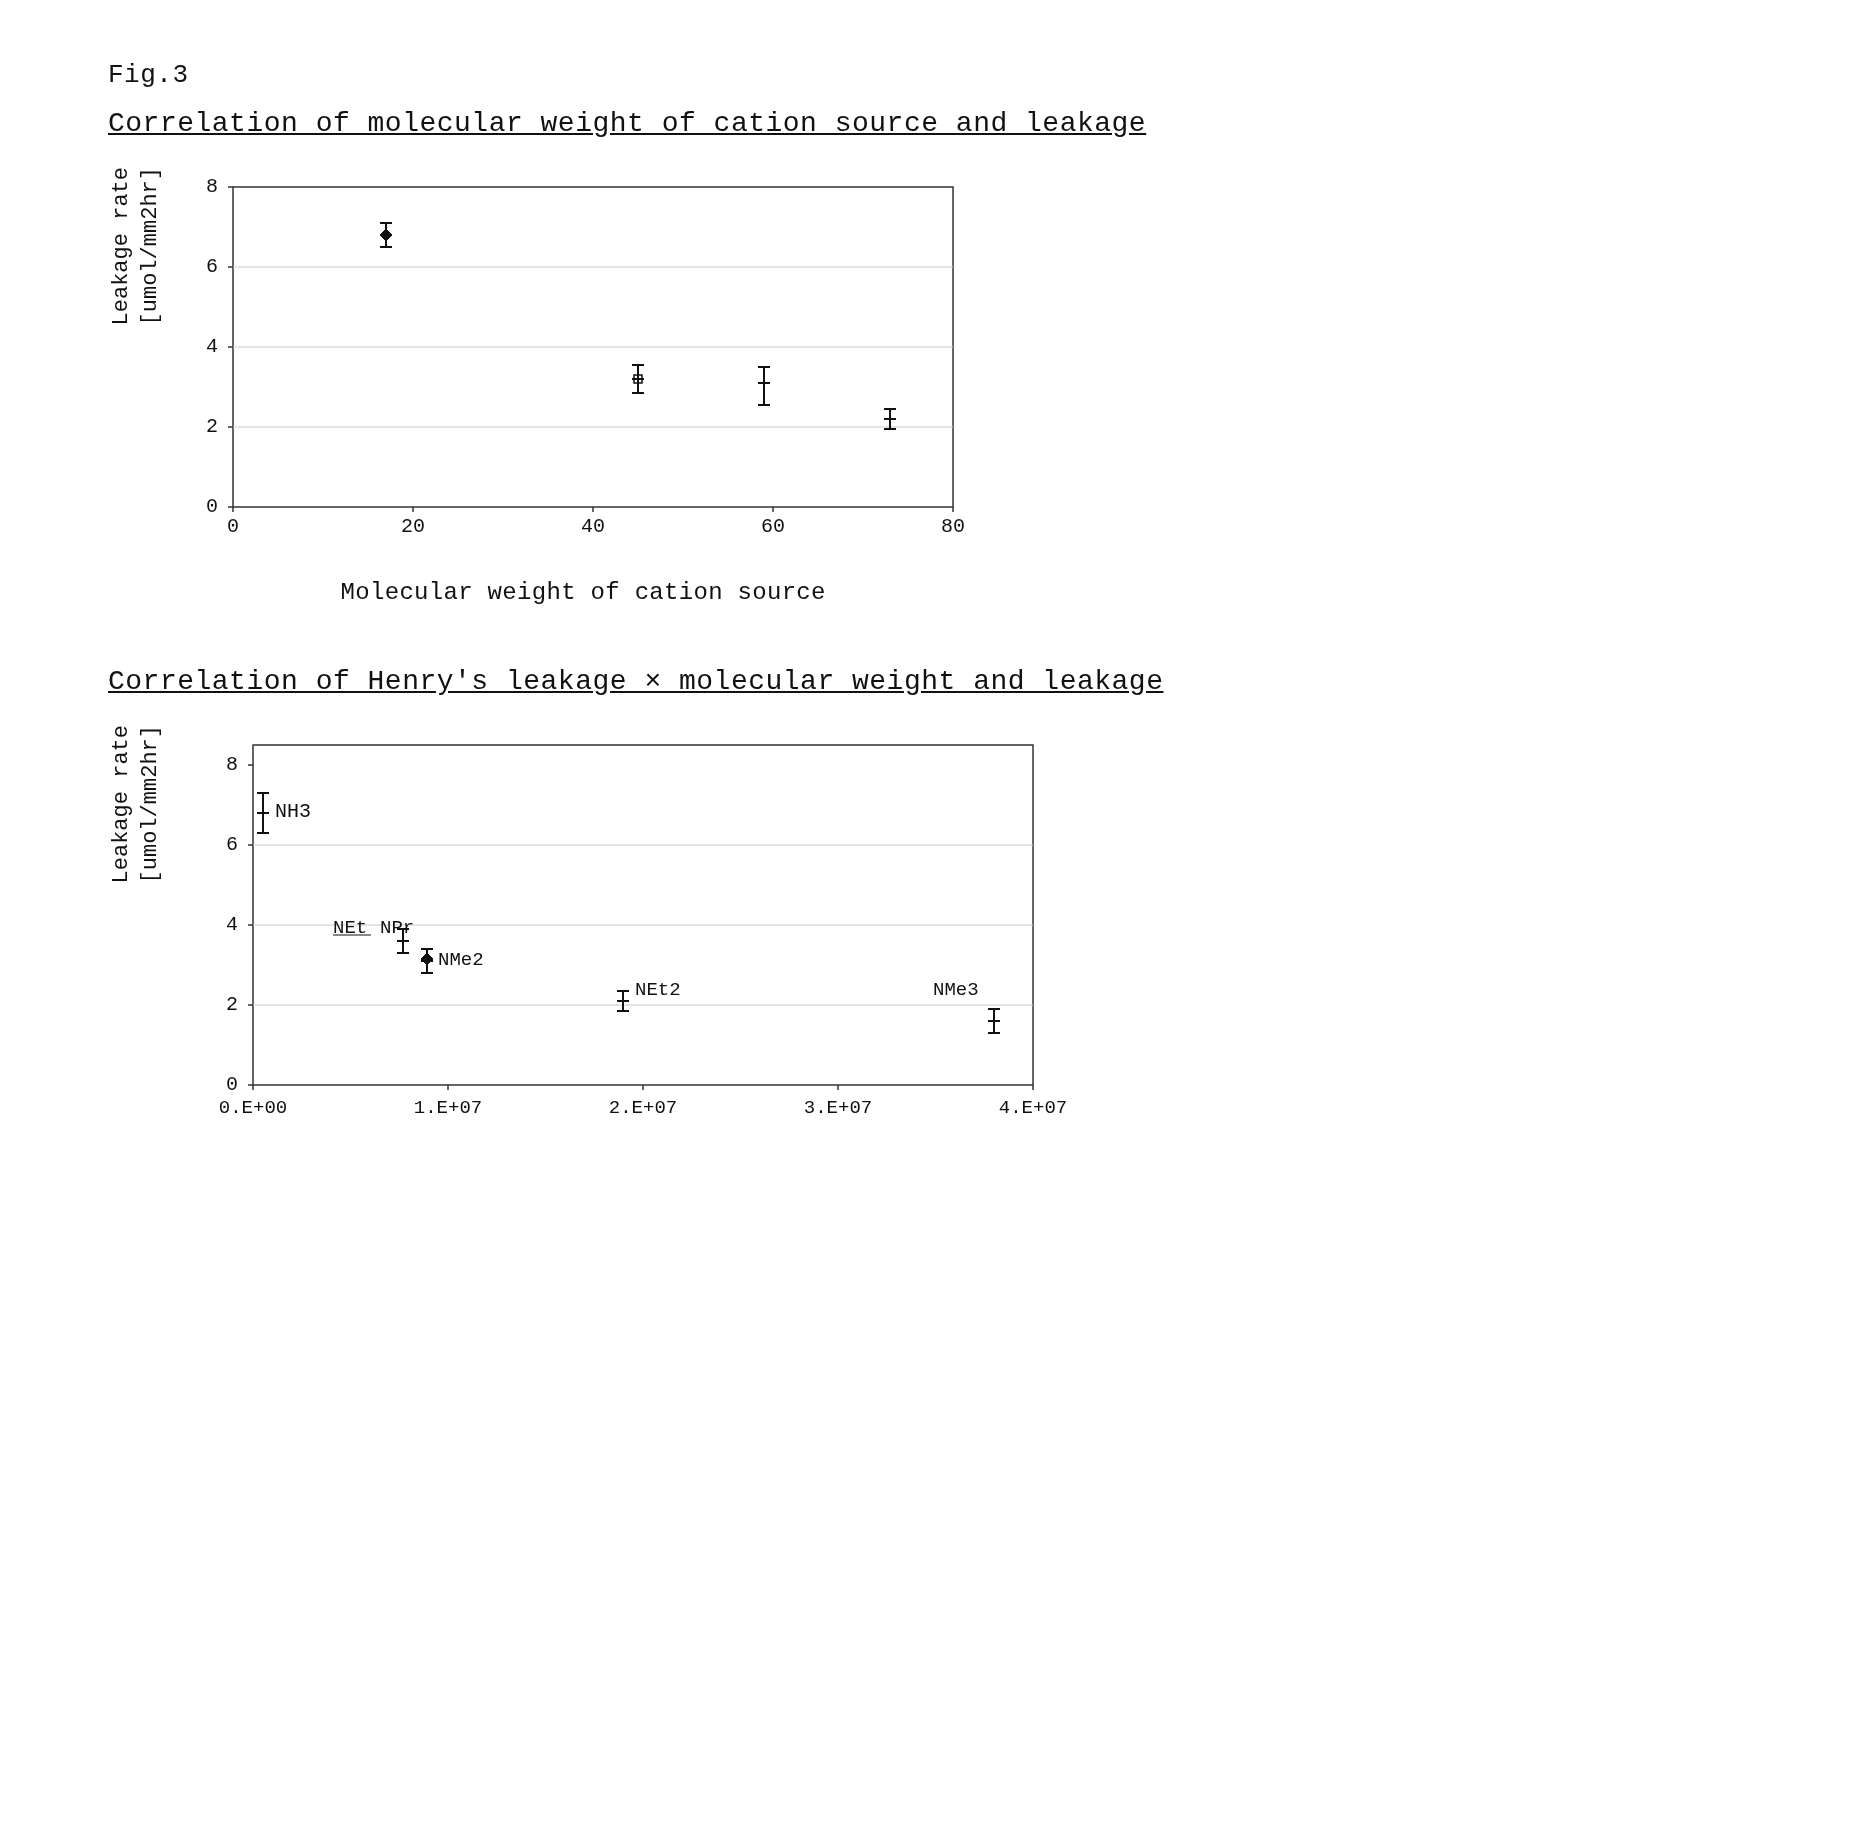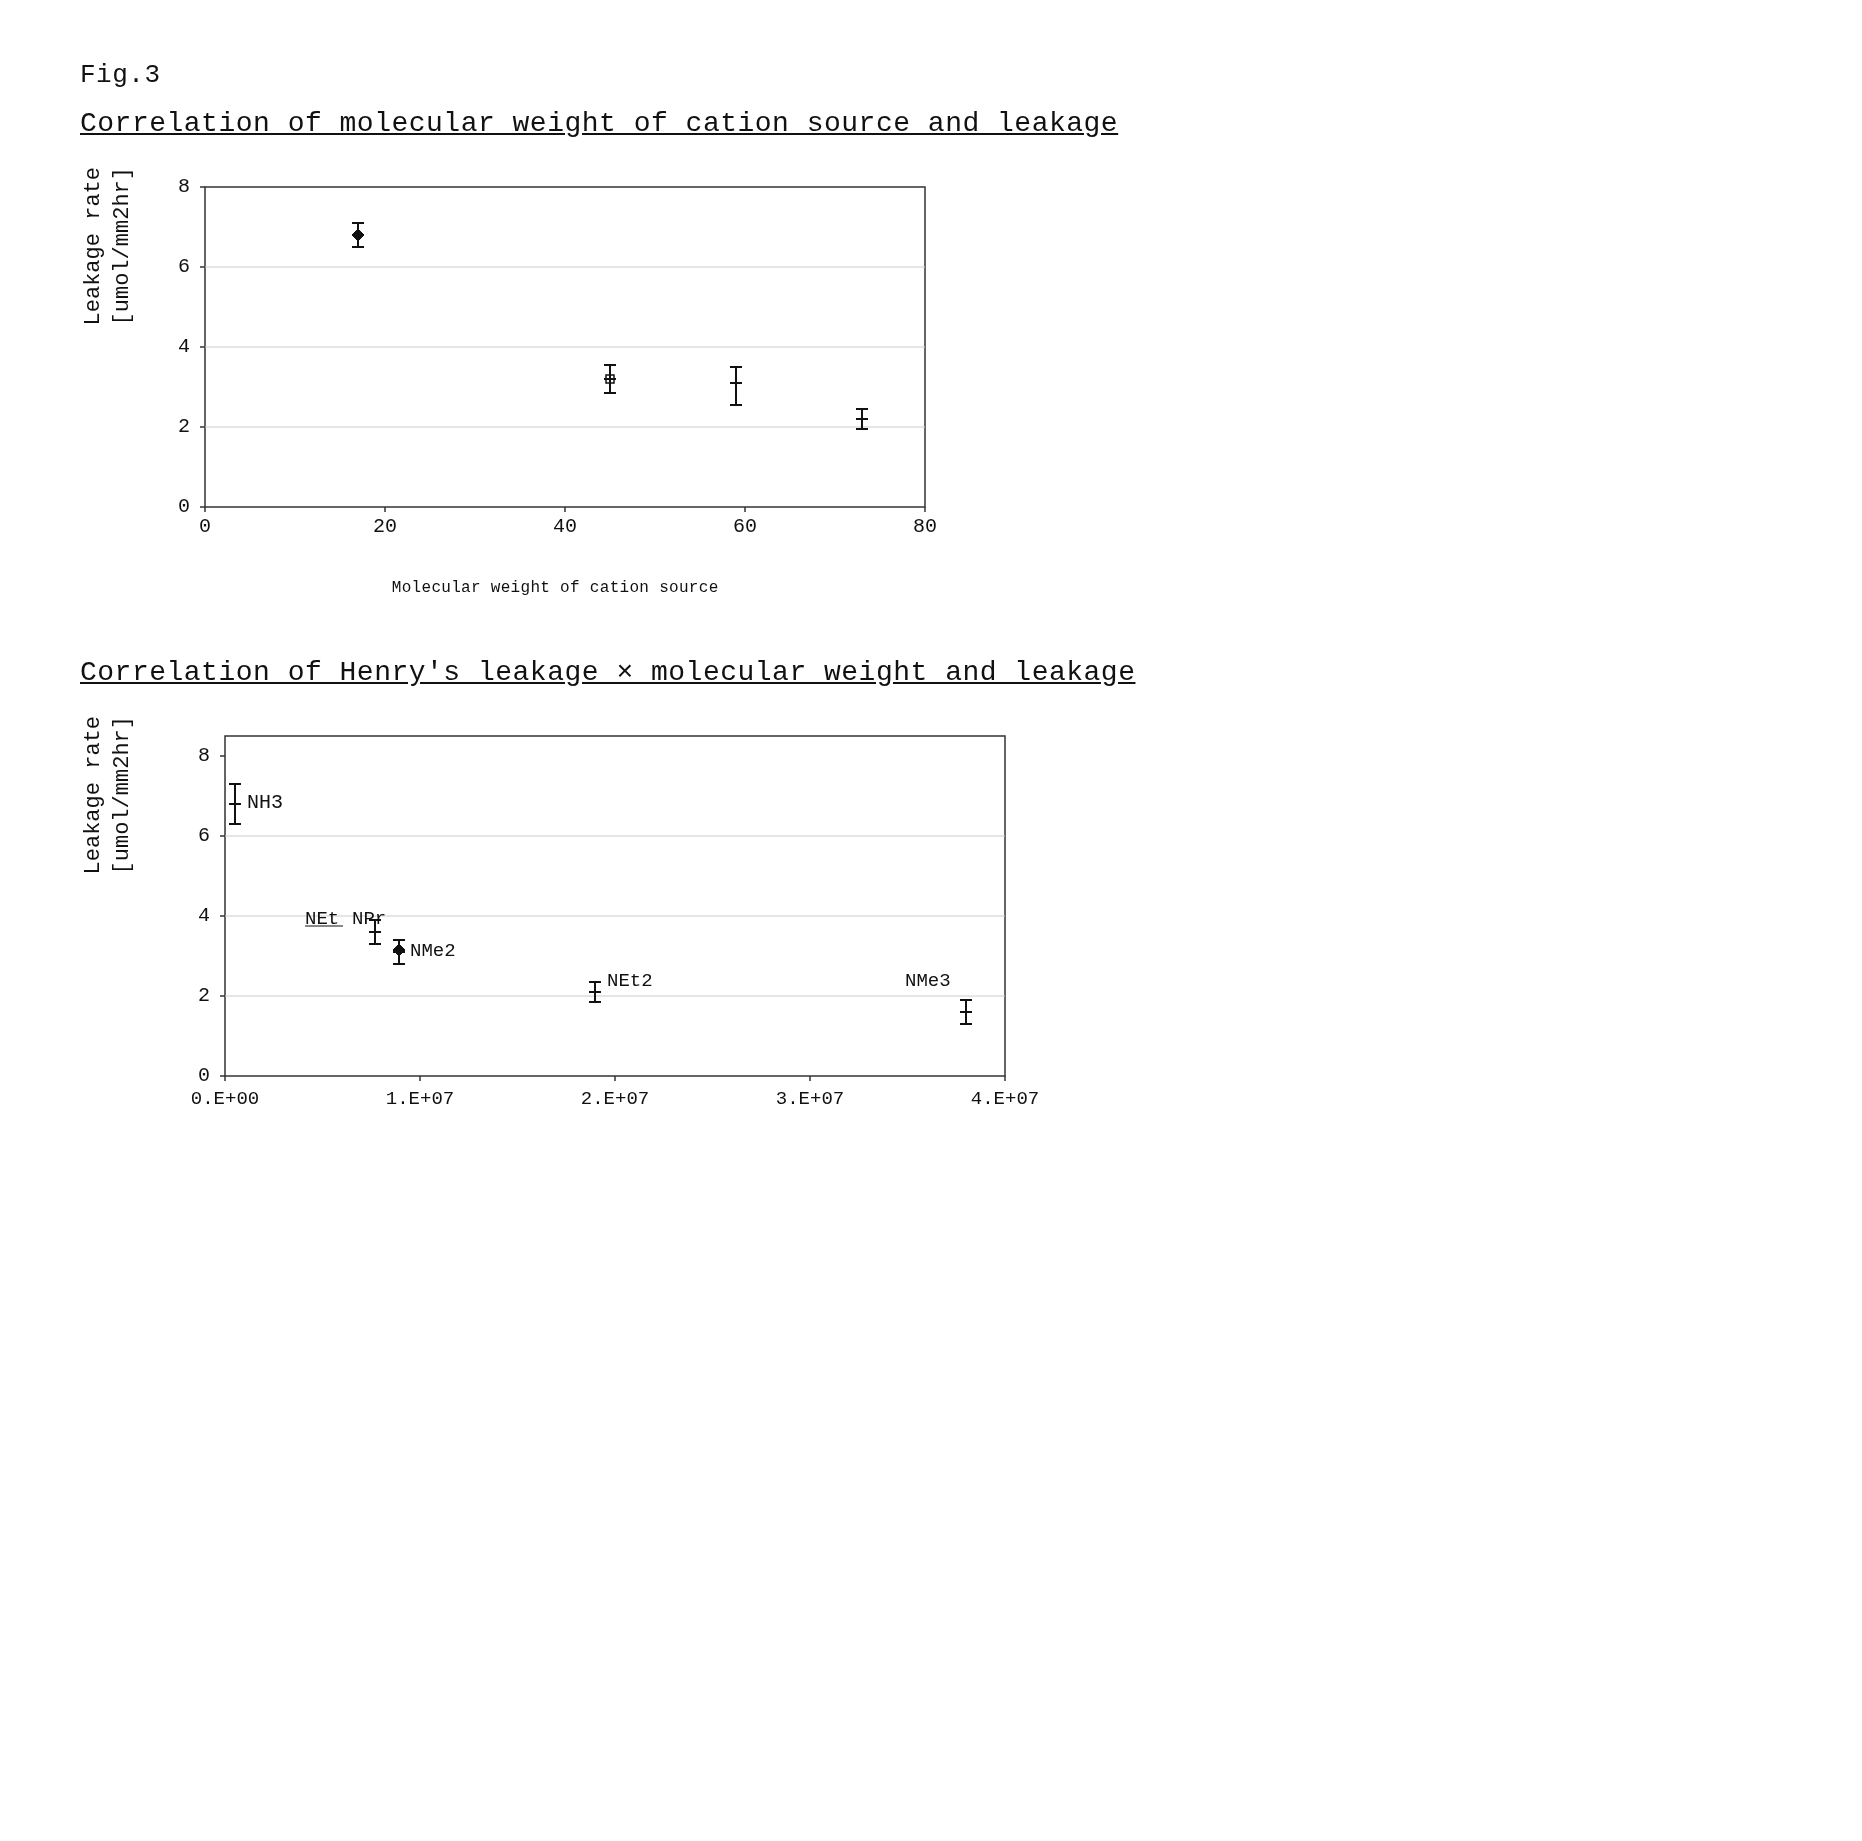--- a/index.html
+++ b/index.html
@@ -42,31 +42,32 @@
       white-space: nowrap;
     }
 
     .chart-area {
       display: flex;
       flex-direction: column;
       align-items: center;
     }
 
     .x-axis-label {
-      font-size: 16px;
+      font-size: 24px;
       margin-top: 12px;
       letter-spacing: 0.3px;
     }
 
     svg text {
       font-family: 'Courier New', Courier, monospace;
     }
 
     .section {
       margin-bottom: 60px;
+      margin-left: 28px;
     }
 
     .section2 {
       margin-top: 40px;
     }
   </style>
 </head>
 <body>
 
 <div class="section">

